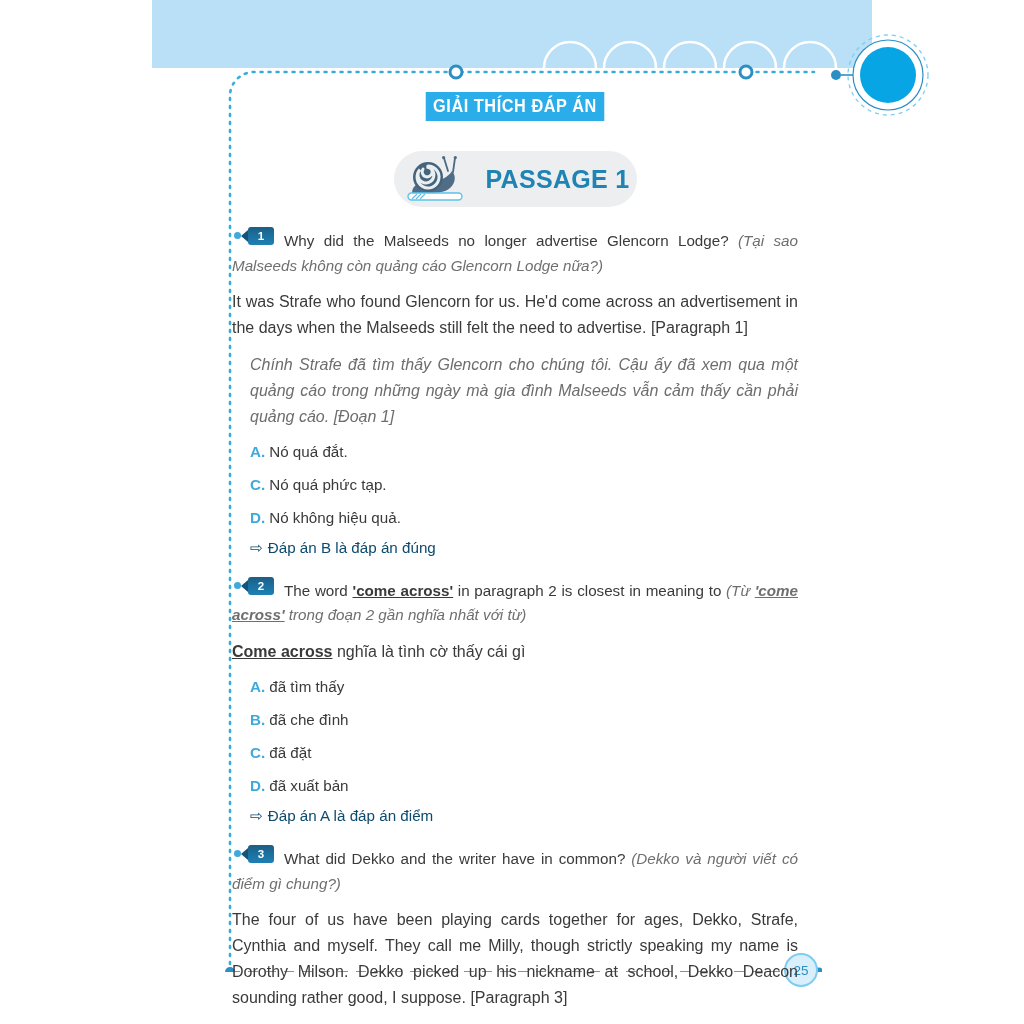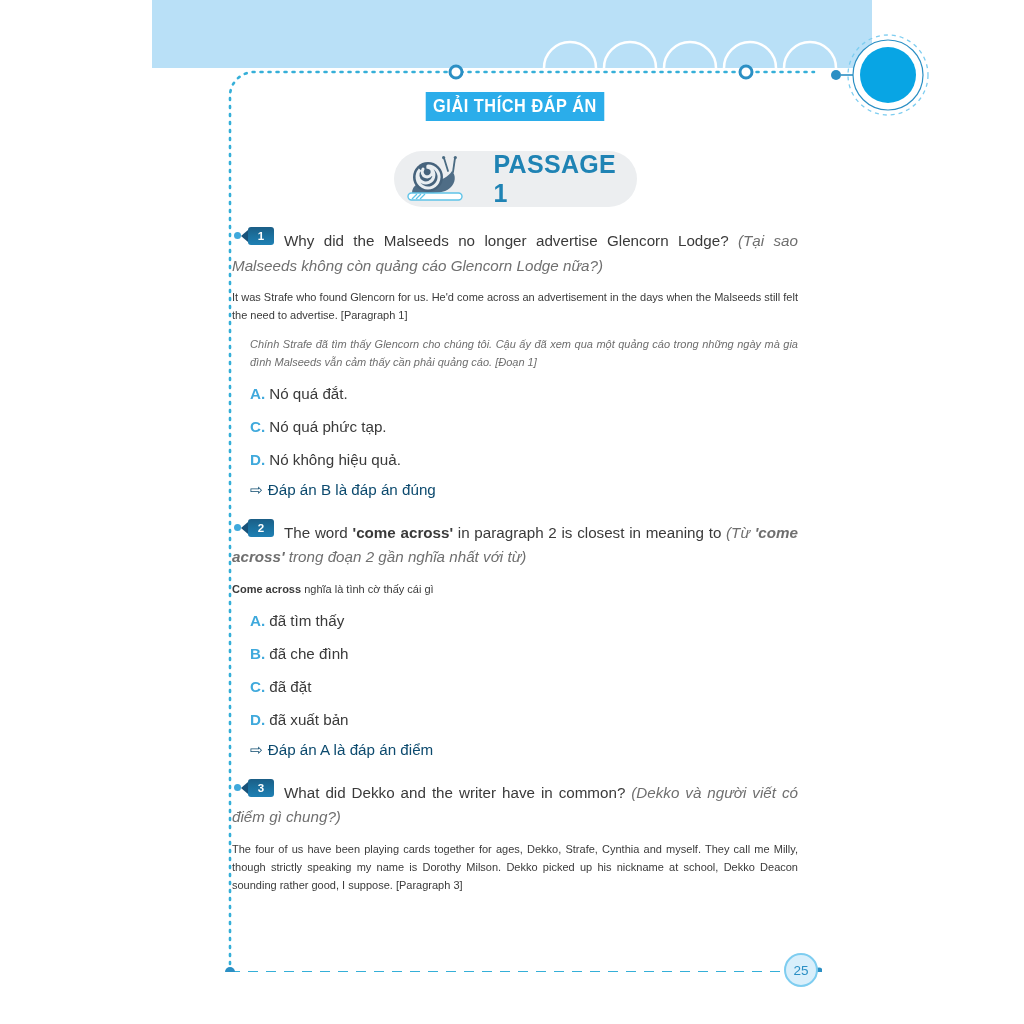--- a/index.html
+++ b/index.html
@@ -92,21 +92,21 @@
   }
 
   .passage-pill {
     margin: 30px auto 0 auto;
     width: 243px;
     height: 56px;
     border-radius: 28px;
     background: #eceef0;
     display: flex;
     align-items: center;
-    gap: 24px;
+    gap: 16px;
     padding-left: 8px;
     box-sizing: border-box;
   }
   .snail-icon { width: 68px; height: 48px; flex: 0 0 auto; }
   .passage-label {
     color: #1f83b4;
     font-size: 25px;
     font-weight: bold;
     letter-spacing: 0.3px;
   }
@@ -153,24 +153,24 @@
   }
   .q-badge .bd-dot {
     position: absolute;
     left: -14px; top: 5px;
     width: 7px; height: 7px;
     border-radius: 50%;
     background: #3fa9dc;
   }
 
   .vi { font-style: italic; color: #6f6f6f; }
-  .bold { font-weight: bold; }
+  .bold { font-weight: bold; text-decoration: underline; }
 
   .para {
-    font-size: 11px;
+    font-size: 16px;
     line-height: 1.62;
     margin-top: 11px;
     text-align: justify;
     color: #3a3a3a;
   }
   .para.translation {
     font-style: italic;
     color: #6d6d6d;
     margin-left: 18px;
   }

